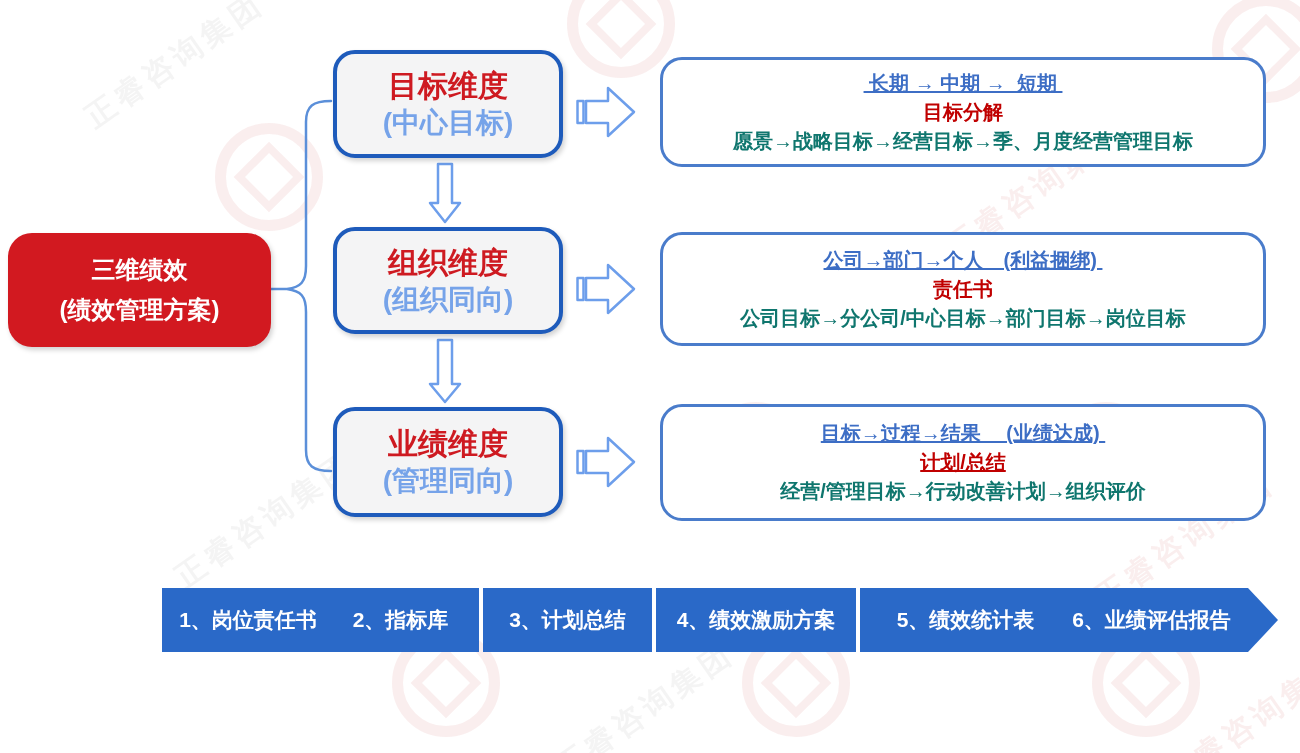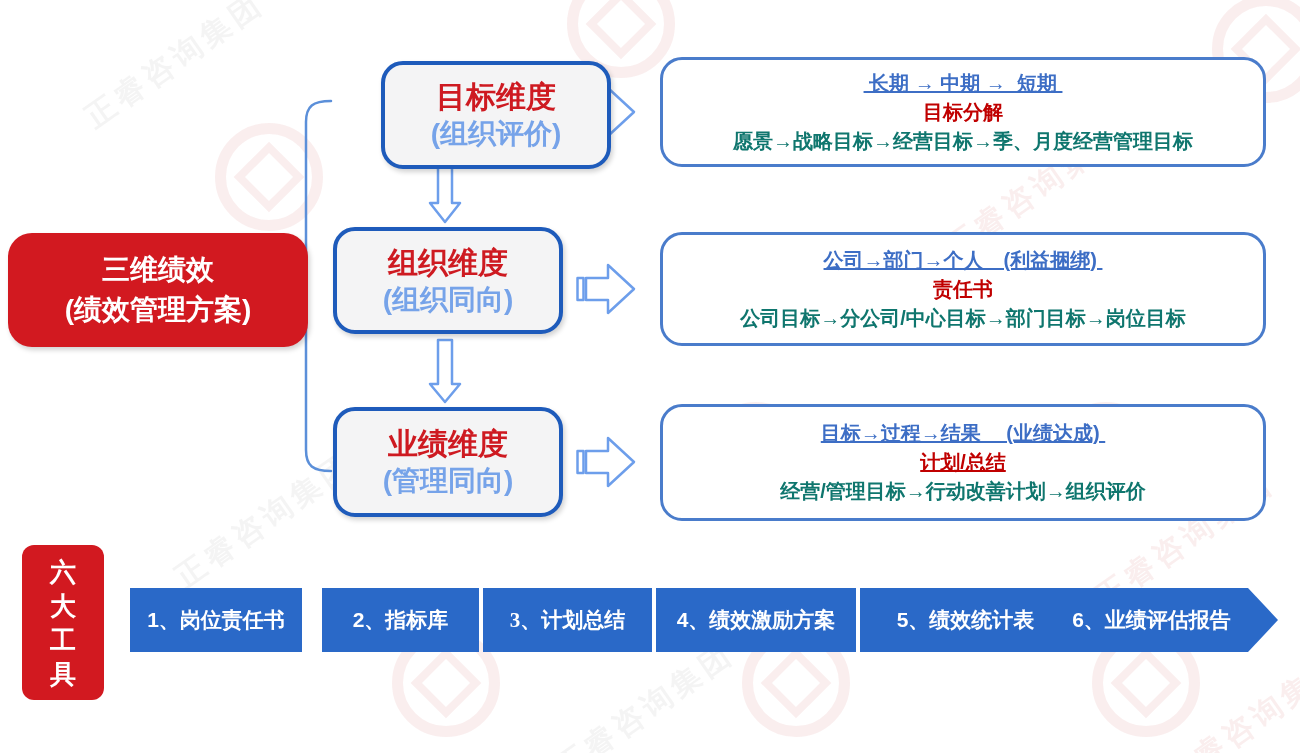--- a/index.html
+++ b/index.html
@@ -9,34 +9,34 @@
   }
   
   .wm-logo{position:absolute;width:86px;height:86px;border:11px solid rgba(208,85,85,.10);border-radius:50%;z-index:0;}
   .wm-logo::before{content:"";position:absolute;left:50%;top:50%;width:34px;height:34px;margin:-25px 0 0 -25px;border:8px solid rgba(208,85,85,.10);transform:rotate(45deg);}
   .wm-text{position:absolute;font-size:30px;color:rgba(150,150,150,.10);transform:rotate(-35deg);letter-spacing:5px;white-space:nowrap;z-index:0;}
   .wm-red{color:rgba(205,90,90,.10);}
   
   #connectors{position:absolute;left:0;top:0;z-index:1;}
   
   .root-box{
-    position:absolute;left:8px;top:233px;width:300px;height:114px;
+    position:absolute;left:8px;top:233px;width:263px;height:114px;
     background:#D21920;border-radius:24px;color:#ffffff;
     display:flex;flex-direction:column;align-items:center;justify-content:center;
-    font-size:28px;line-height:40px;z-index:2;box-shadow:2px 3px 5px rgba(0,0,0,.18);
+    font-size:24px;line-height:40px;z-index:2;box-shadow:2px 3px 5px rgba(0,0,0,.18);
     text-align:center;
   }
   
   .dim-box{
     position:absolute;left:333px;width:230px;
     background:#F4F4F5;border:4px solid #1E5BBB;border-radius:22px;box-sizing:border-box;
     display:flex;flex-direction:column;align-items:center;justify-content:center;
     z-index:2;box-shadow:2px 3px 5px rgba(0,0,0,.18);text-align:center;
   }
-  .dim1{top:61px;height:108px;margin-left:48px;}
+  .dim1{top:50px;height:108px;}
   .dim2{top:227px;height:107px;}
   .dim3{top:407px;height:110px;}
   .dim-title{font-size:30px;line-height:38px;color:#CE1A21;}
   .dim-sub{font-size:28px;line-height:36px;color:#76A3E9;}
   
   .detail-box{
     position:absolute;left:660px;width:606px;background:#ffffff;
     border:3px solid #4A7CCB;border-radius:22px;box-sizing:border-box;
     display:flex;flex-direction:column;align-items:center;justify-content:center;
     z-index:2;text-align:center;
@@ -54,23 +54,23 @@
     position:absolute;left:22px;top:545px;width:82px;height:155px;
     background:#D21920;border-radius:12px;color:#ffffff;z-index:2;
     display:flex;align-items:center;justify-content:center;
   }
   .tools-label span{display:block;width:30px;font-size:26px;line-height:34px;word-break:break-all;text-align:center;}
   .tool-box{
     position:absolute;top:588px;height:64px;background:#2A69C8;color:#ffffff;
     display:flex;align-items:center;justify-content:center;font-size:21px;z-index:2;
     white-space:nowrap;
   }
-  .t1{left:130px;width:172px;}
+  .t1{left:162px;width:172px;}
   .t2{left:322px;width:157px;}
-  .t3{left:483px;width:169px;font-family:Liberation Serif, serif;}
+  .t3{left:483px;width:169px;}
   .t4{left:656px;width:200px;}
   .t5{left:860px;width:179px;padding-left:16px;}
   .t6{left:1043px;width:235px;padding-right:18px;box-sizing:border-box;
       clip-path:polygon(0 0,calc(100% - 30px) 0,100% 50%,calc(100% - 30px) 100%,0 100%);}
 </style>
 </head>
 <body>
 
 <div id="stage">
 
@@ -116,21 +116,21 @@
     </g>
   </svg>
 
   <div class="root-box">
     <span>三维绩效</span>
     <span>(绩效管理方案)</span>
   </div>
 
   <div class="dim-box dim1">
     <span class="dim-title">目标维度</span>
-    <span class="dim-sub">(组织评价)</span>
+    <span class="dim-sub">(中心目标)</span>
   </div>
   <div class="dim-box dim2">
     <span class="dim-title">组织维度</span>
     <span class="dim-sub">(组织同向)</span>
   </div>
   <div class="dim-box dim3">
     <span class="dim-title">业绩维度</span>
     <span class="dim-sub">(管理同向)</span>
   </div>
 
@@ -143,23 +143,20 @@
     <span class="dline dline1">公司→部门→个人　(利益捆绑) </span>
     <span class="dline dline2">责任书</span>
     <span class="dline dline3">公司目标→分公司/中心目标→部门目标→岗位目标</span>
   </div>
   <div class="detail-box det3">
     <span class="dline dline1">目标→过程→结果　 (业绩达成) </span>
     <span class="dline dline2 u">计划/总结</span>
     <span class="dline dline3">经营/管理目标→行动改善计划→组织评价</span>
   </div>
 
-  <div class="tools-label">
-    <span>六大工具</span>
-  </div>
   <div class="tool-box t1">
     <span>1、岗位责任书</span>
   </div>
   <div class="tool-box t2">
     <span>2、指标库</span>
   </div>
   <div class="tool-box t3">
     <span>3、计划总结</span>
   </div>
   <div class="tool-box t4">

